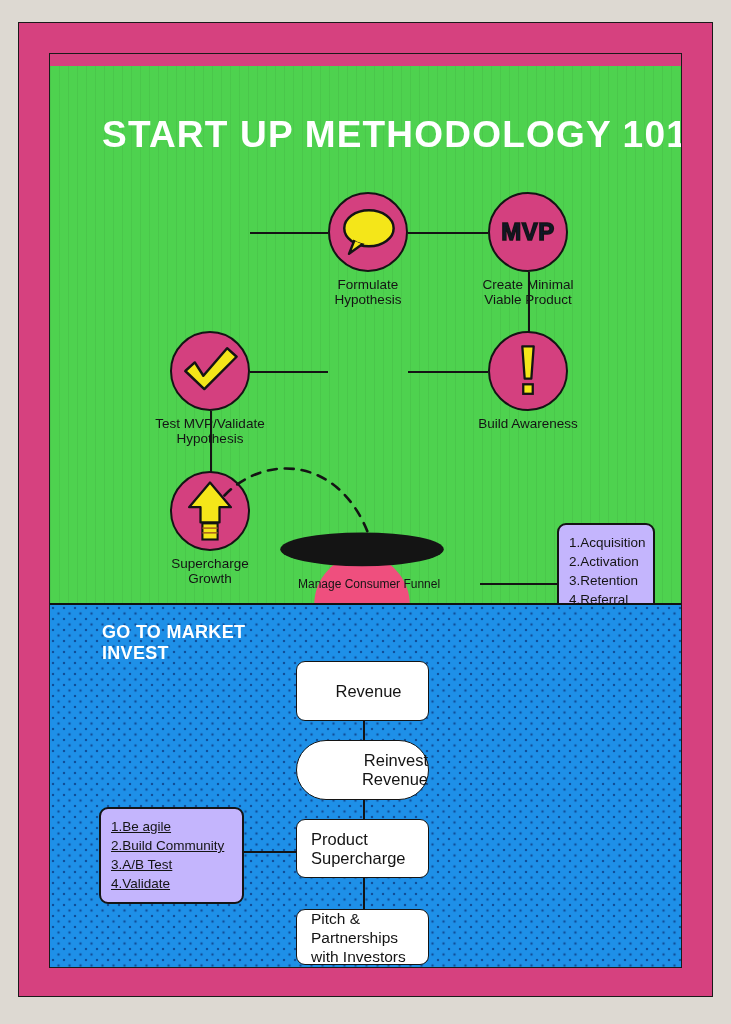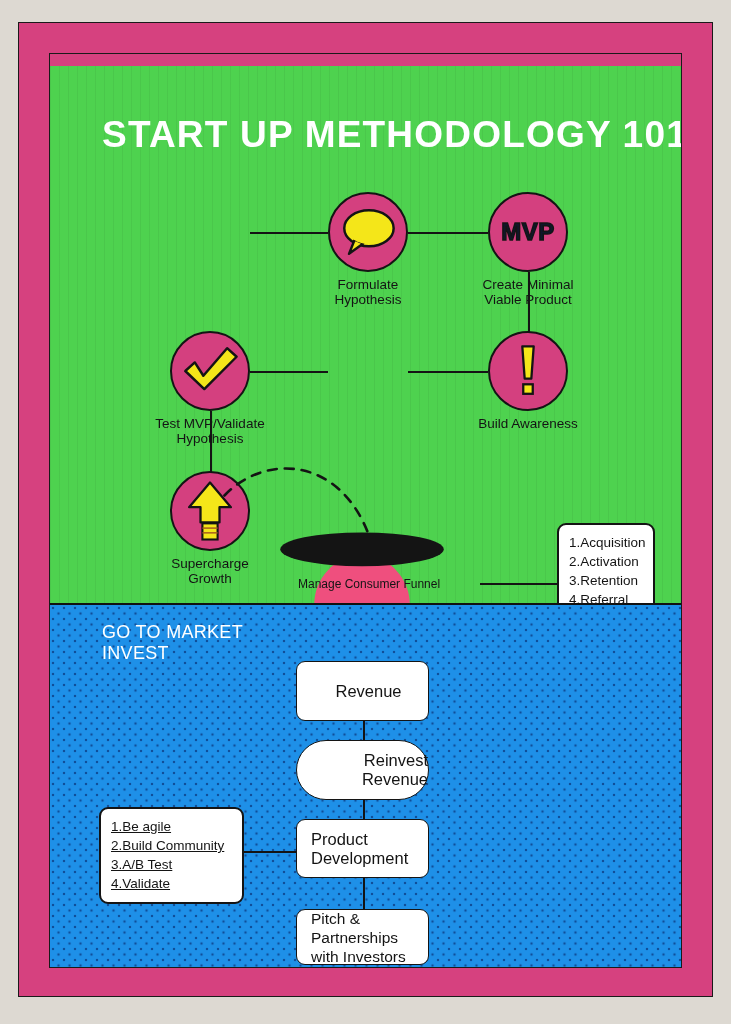--- a/index.html
+++ b/index.html
@@ -82,34 +82,34 @@
   .vline{position:absolute;width:1.6px;background:#141414;}
   
   #funnel{position:absolute;left:0;top:0;width:100%;height:100%;pointer-events:none;}
   #funnel-label{
     position:absolute;left:248px;top:511px;
     font-size:12px;color:#141414;white-space:nowrap;
   }
   
   .note{
     position:absolute;
-    background:#ffffff;
+    background:#c4b5fd;
     border:2px solid #141414;
     border-radius:9px;
     padding:8px 10px 9px 10px;
     box-sizing:border-box;
     font-size:13.5px;
     line-height:19px;
     color:#141414;
   }
   .note div{white-space:nowrap;}
   
   #gtm{
     position:absolute;left:52px;top:568px;
-    color:#ffffff;font-size:18px;font-weight:normal;
+    color:#ffffff;font-size:18px;font-weight:bold;
     line-height:21px;letter-spacing:.3px;white-space:pre-line;
   }
   .wbox{
     position:absolute;
     background:#ffffff;
     border:1.6px solid #141414;
     border-radius:9px;
     box-sizing:border-box;
     display:flex;align-items:center;
     padding-left:14px;
@@ -223,21 +223,21 @@
     <div class="hline" style="left:194px;top:797px;width:52px;"></div>
 
     <div class="wbox center" style="left:246px;top:607px;width:133px;height:60px;">
       <span>Revenue</span>
     </div>
     <div class="wbox center" style="left:246px;top:686px;width:133px;height:60px;border-radius:30px;">
       <span>Reinvest Revenue</span>
     </div>
     <div class="wbox" style="left:246px;top:765px;width:133px;height:59px;">
       <span>Product
-Development</span>
+Supercharge</span>
     </div>
     <div class="wbox" style="left:246px;top:855px;width:133px;height:56px;font-size:15.5px;">
       <span>Pitch &amp; Partnerships
 with Investors</span>
     </div>
 
     <div class="note" style="left:49px;top:753px;width:145px;text-decoration:underline;">
       <div>1.Be agile</div>
       <div>2.Build Community</div>
       <div>3.A/B Test</div>

